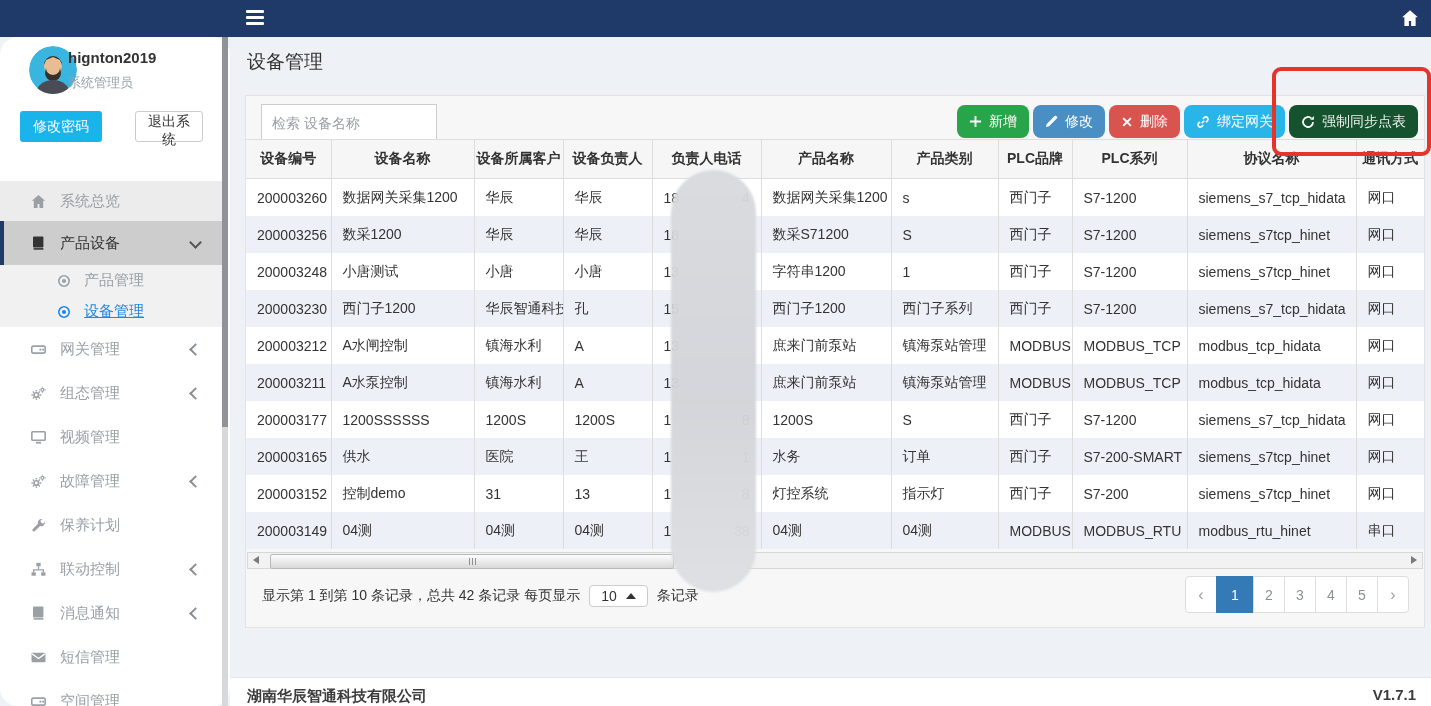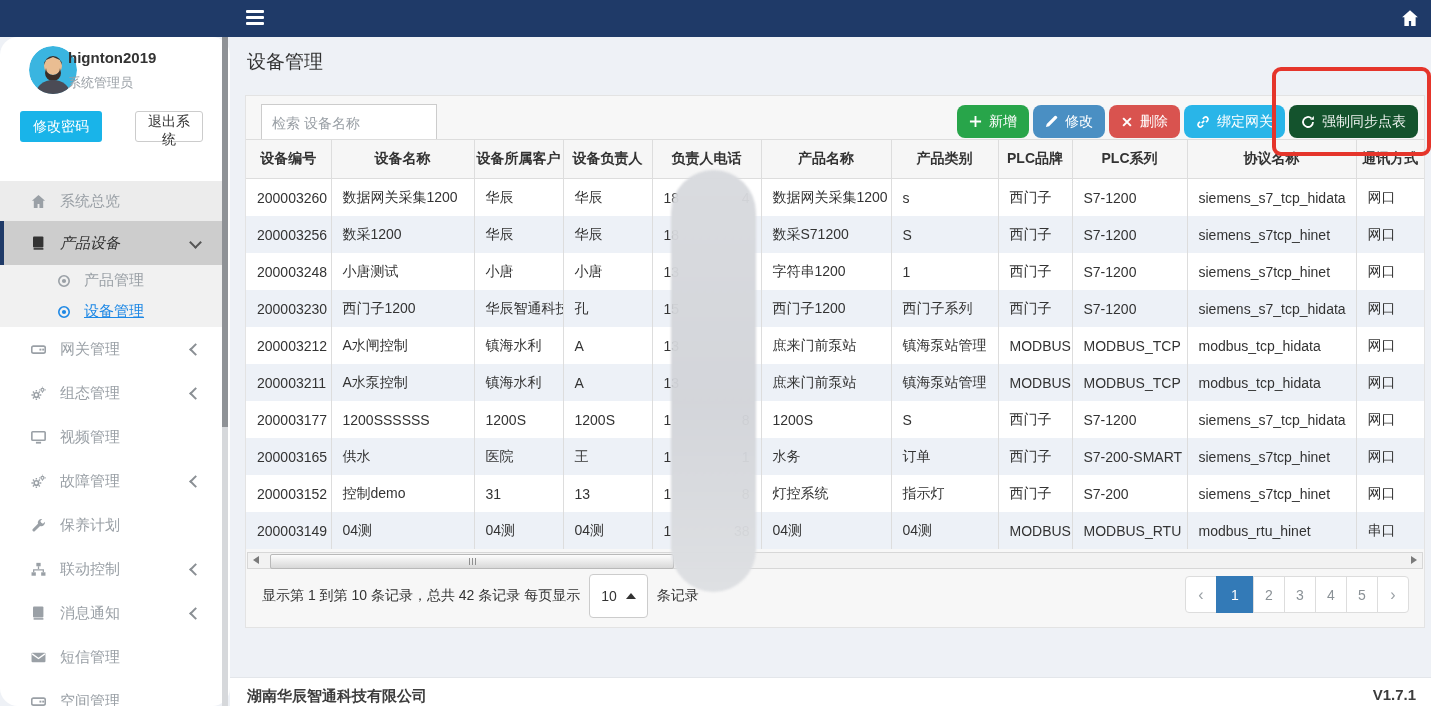--- a/index.html
+++ b/index.html
@@ -20,21 +20,21 @@
   .urole{position:absolute;left:68px;top:37px;font-size:13px;color:#9aa0a6;}
   .btn-pass{position:absolute;left:20px;top:74px;width:82px;height:31px;background:#19b4e9;color:#fff;
             border:none;border-radius:3px;font-size:14px;cursor:pointer;font-family:inherit;}
   .btn-logout{position:absolute;left:135px;top:74px;width:68px;height:31px;background:#fff;color:#333;
             border:1px solid #ccc;border-radius:3px;font-size:14px;cursor:pointer;font-family:inherit;}
   .menu{position:absolute;left:0;top:144px;width:222px;}
   .nav-item{position:relative;display:flex;align-items:center;height:44px;padding-left:30px;
             color:#9aa0a6;font-size:15px;cursor:pointer;box-sizing:border-box;}
   .nav-item .nico{width:16px;margin-right:14px;color:#9aa0a6;display:flex;justify-content:center;}
   .nav-item.first{height:40px;background:#ececec;}
-  .nav-item.open{height:44px;background:#cdcdcd;border-left:4px solid #1f3a68;padding-left:26px;color:#333;font-style:italic;}
+  .nav-item.open{height:44px;background:#cdcdcd;border-left:4px solid #1f3a68;padding-left:26px;color:#333;}
   .nav-item.open .nico{color:#333;}
   .nav-item.sub{height:31px;background:#f1f1f1;padding-left:56px;}
   .nav-item.sub .nico{margin-right:12px;}
   .nav-item.active{color:#1e88e5;}
   .nav-item.active .nico{color:#1e88e5;}
   .nav-item.active .nlabel{text-decoration:underline;}
   .chev{position:absolute;right:22px;width:7px;height:7px;}
   .chev-left{border-left:2px solid #8a8f94;border-bottom:2px solid #8a8f94;transform:rotate(45deg);}
   .chev-down{border-right:2px solid #555;border-bottom:2px solid #555;transform:rotate(45deg);top:17px;}
   .side-scroll{position:absolute;right:2px;top:0;width:6px;height:669px;background:#d6d8db;}
@@ -68,21 +68,21 @@
            border:1px solid #d7d7d7;box-sizing:border-box;}
   .harrow{position:absolute;top:3px;width:0;height:0;cursor:pointer;}
   .harrow.left{left:5px;border-top:4px solid transparent;border-bottom:4px solid transparent;border-right:6px solid #7a7a7a;}
   .harrow.right{right:5px;border-top:4px solid transparent;border-bottom:4px solid transparent;border-left:6px solid #7a7a7a;}
   .hthumb{position:absolute;left:22px;top:1px;width:402px;height:13px;border:1px solid #b9b9b9;border-radius:2px;
           background:linear-gradient(#fdfdfd,#d8d8d8);display:flex;align-items:center;justify-content:center;gap:2px;cursor:pointer;}
   .hthumb i{width:1px;height:7px;background:#8f8f8f;}
 
   .pager-summary{position:absolute;left:16px;top:480px;height:40px;display:flex;align-items:center;gap:9px;
                  font-size:14px;color:#333;justify-content:center;}
-  .pagesize-btn{height:44px;padding:0 11px;background:#fff;border:1px solid #ccc;border-radius:4px;
+  .pagesize-btn{height:22px;padding:0 11px;background:#fff;border:1px solid #ccc;border-radius:4px;
                 display:flex;align-items:center;gap:9px;font-size:14px;color:#333;cursor:pointer;font-family:inherit;}
   .caret-up{width:0;height:0;border-left:5px solid transparent;border-right:5px solid transparent;border-bottom:6px solid #333;}
   .pages{position:absolute;right:15px;top:480px;display:flex;}
   .pagebtn{min-width:32px;height:37px;border:1px solid #ddd;background:#fff;color:#8a9196;display:flex;
            align-items:center;justify-content:center;font-size:14px;margin-left:-1px;cursor:pointer;box-sizing:border-box;padding:0 1px;}
   .pagebtn.nav{color:#9aa0a5;font-size:16px;}
   .pagebtn.first{border-radius:4px 0 0 4px;}
   .pagebtn.last{border-radius:0 4px 4px 0;}
   .pagebtn.active{background:#337ab7;border-color:#337ab7;color:#fff;width:38px;}
 

